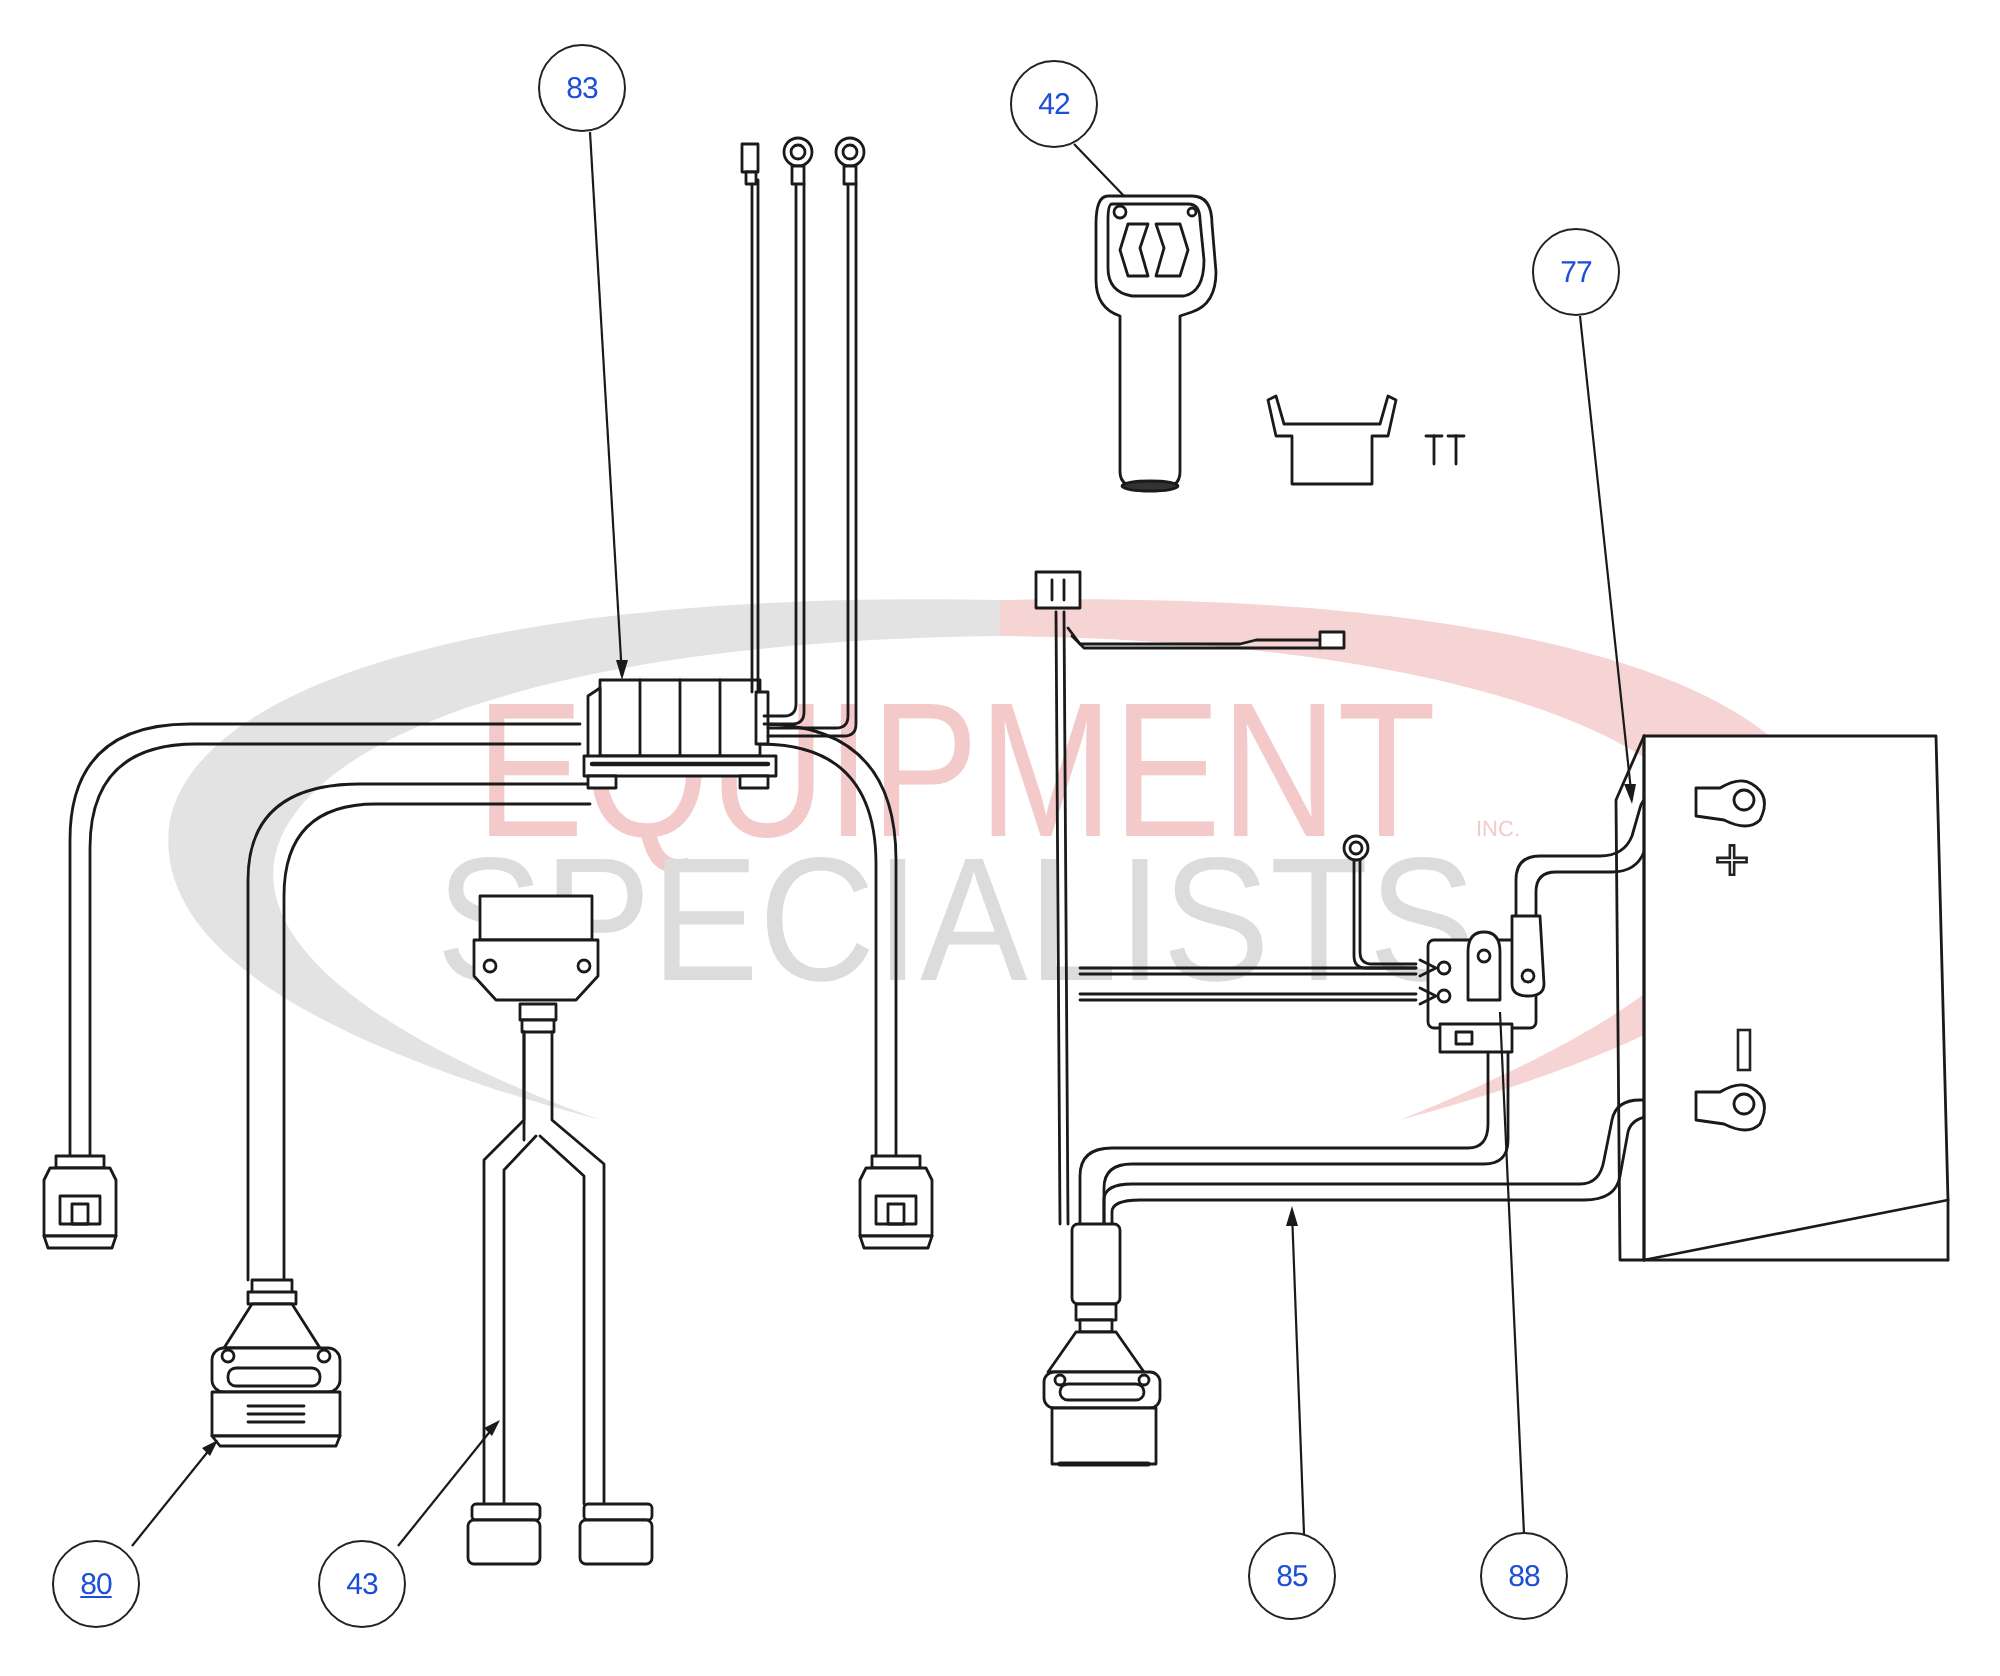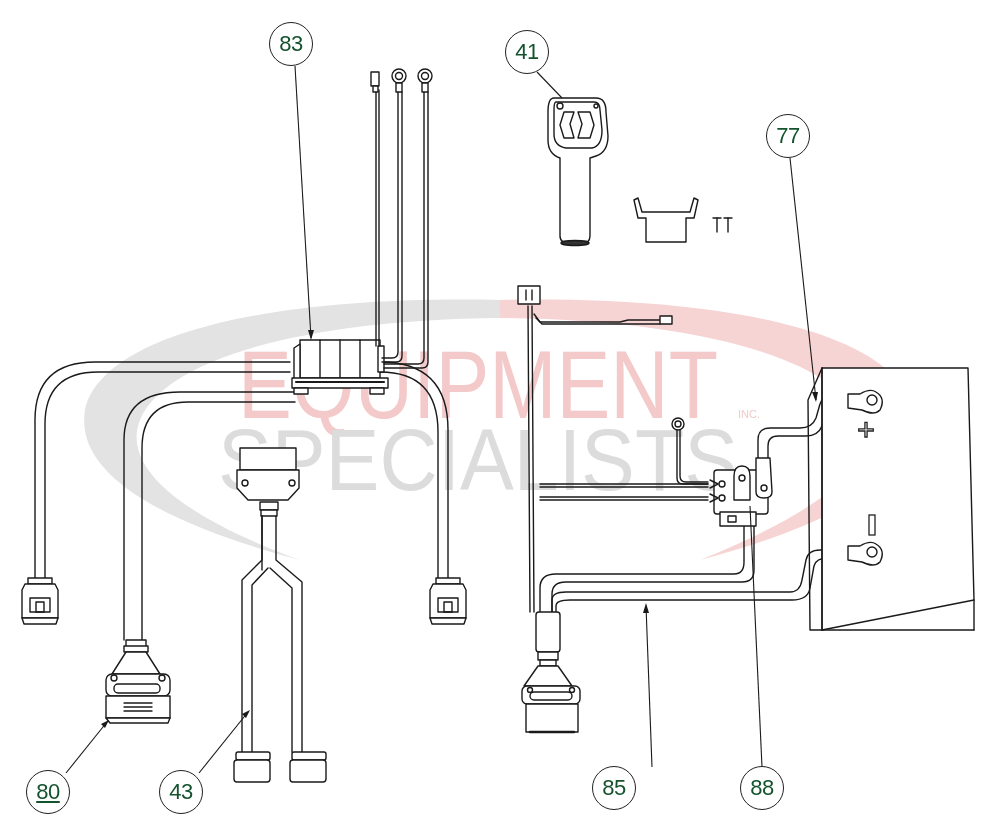--- a/index.html
+++ b/index.html
@@ -4,21 +4,21 @@
 <style>
   html, body { margin: 0; padding: 0; background: #ffffff; }
   body { width: 1000px; height: 838px; overflow: hidden; position: relative;
          font-family: "Liberation Sans", "DejaVu Sans", sans-serif; }
   #stage { position: absolute; left: 0; top: 0; width: 1000px; height: 838px; }
   svg { position: absolute; left: 0; top: 0; }
   .wm-text { font-family: "Liberation Sans", "DejaVu Sans", sans-serif; font-weight: normal; }
   .callout { position: absolute; width: 44px; height: 44px; border: 1.4px solid #222;
              border-radius: 50%; background: #fff; display: flex; align-items: center;
              justify-content: center; font-family: "Liberation Sans", "DejaVu Sans", sans-serif;
-             font-size: 22px; color: #14532d; box-sizing: border-box; letter-spacing: -0.5px; }
+             font-size: 15px; color: #1d4ed8; box-sizing: border-box; letter-spacing: -0.5px; }
 </style>
 </head>
 <body>
 
 <div id="stage">
 
 <svg width="1000" height="838" viewBox="0 0 1000 838" xmlns="http://www.w3.org/2000/svg">
 
   <g>
 
@@ -230,20 +230,20 @@
   <g fill="#1a1a1a">
     <polygon points="311,340 308,330 314,330"></polygon>
     <polygon points="816,402 812,392 818,392"></polygon>
     <polygon points="109,720 101,724 105,728"></polygon>
     <polygon points="250,710 242,714 246,718"></polygon>
     <polygon points="646,603 643,613 649,613"></polygon>
   </g>
 </svg>
 
 <div class="callout" style="left:269px; top:22px;">83</div>
-<div class="callout" style="left:505px; top:30px;">41</div>
+<div class="callout" style="left:505px; top:30px;">42</div>
 <div class="callout" style="left:766px; top:114px;">77</div>
 <div class="callout" style="left:26px; top:770px;text-decoration:underline;">80</div>
 <div class="callout" style="left:159px; top:770px;">43</div>
-<div class="callout" style="left:592px; top:766px;">85</div>
+<div class="callout" style="left:624px; top:766px;">85</div>
 <div class="callout" style="left:740px; top:766px;">88</div>
 
 </div>
 
 </body></html>

